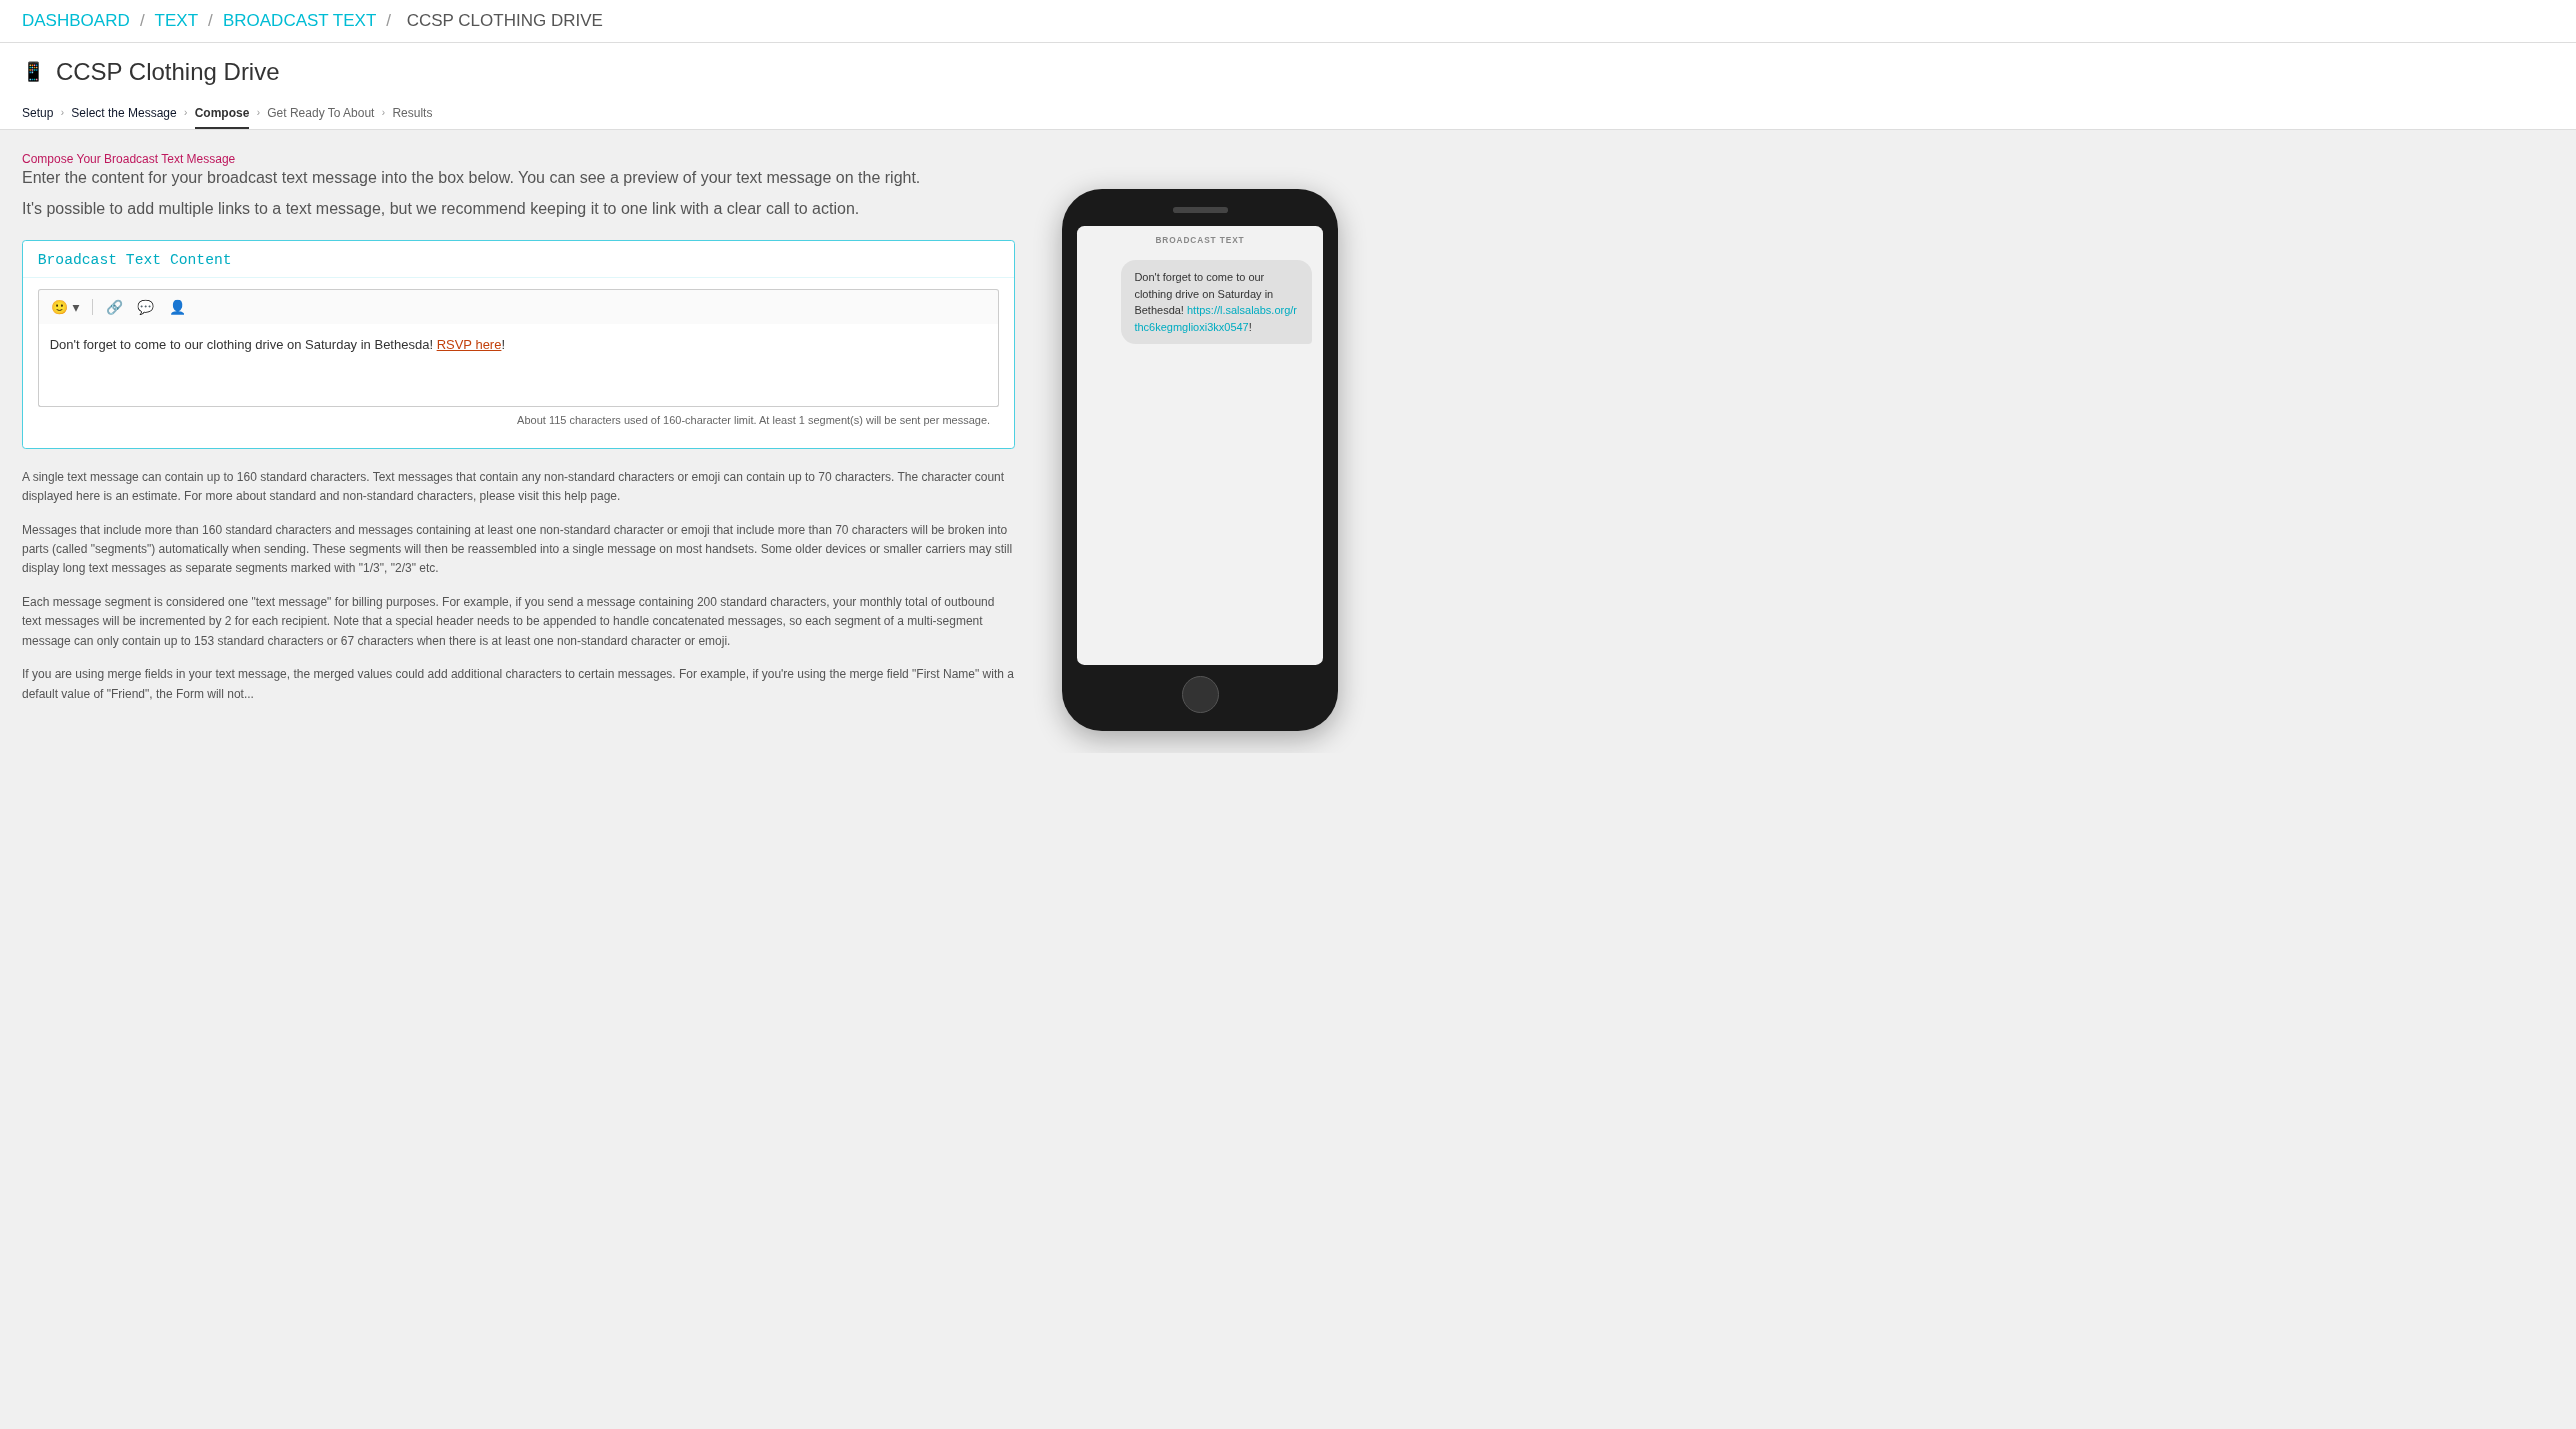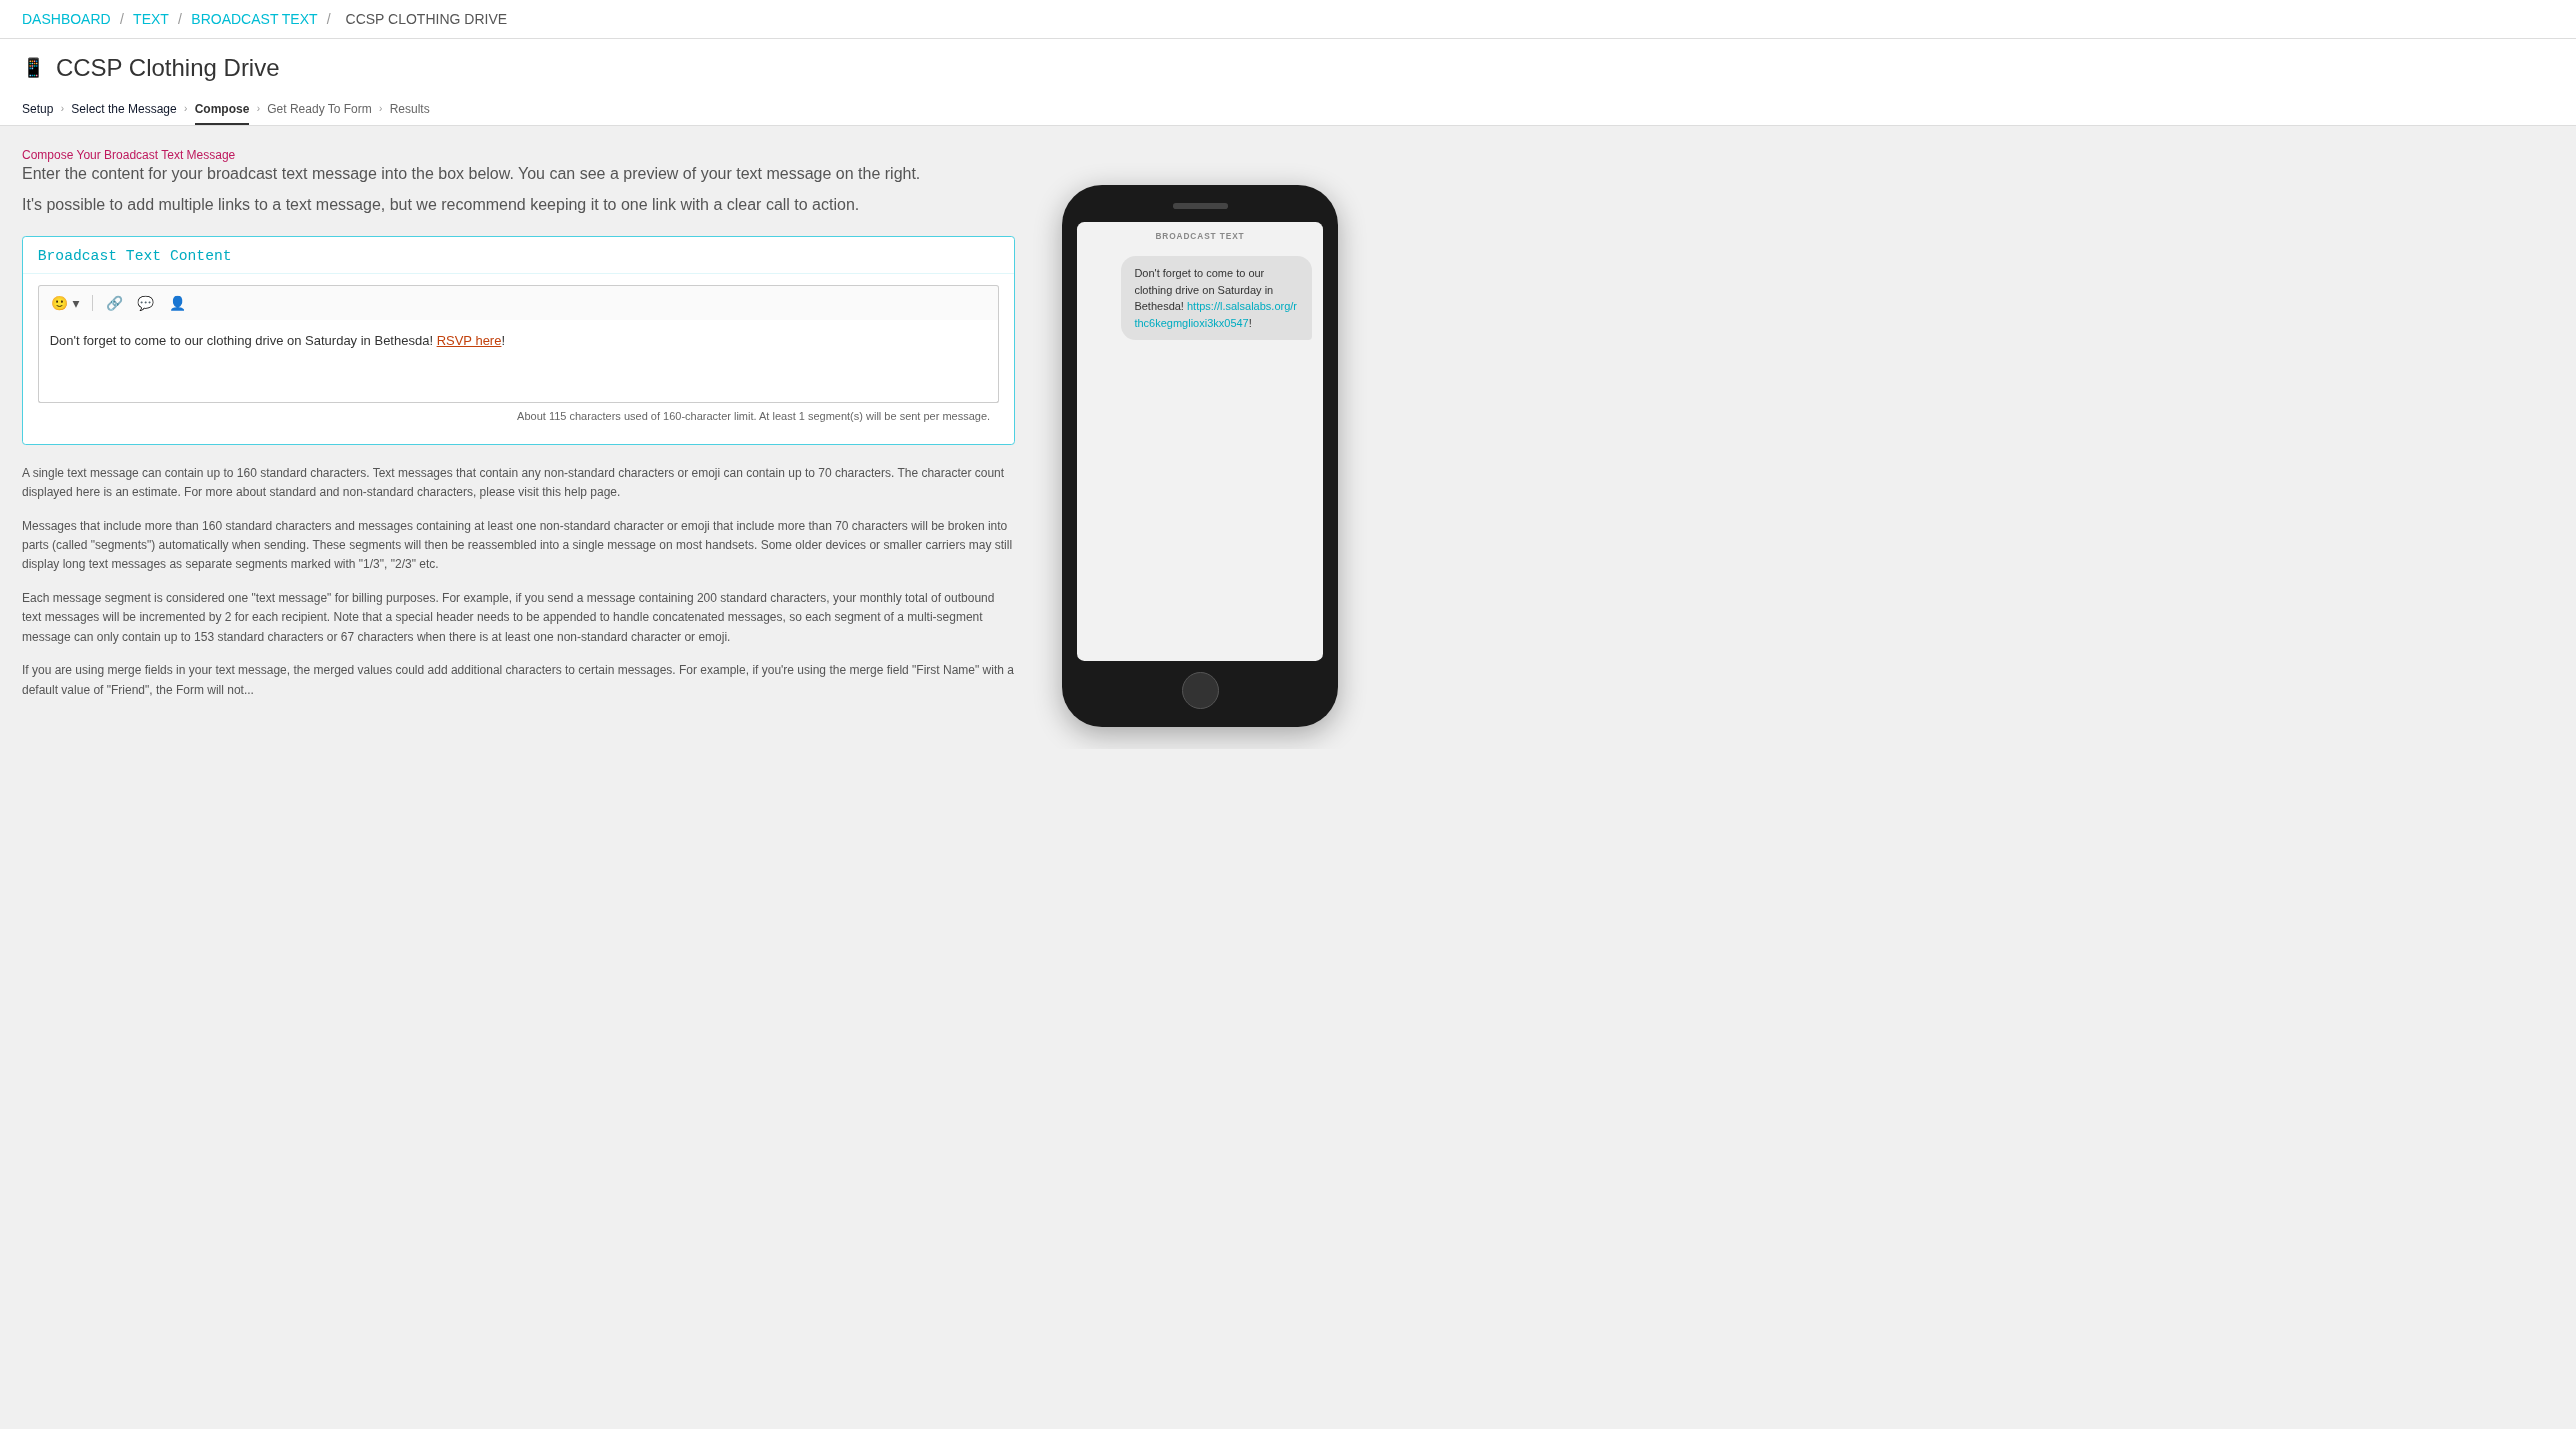--- a/index.html
+++ b/index.html
@@ -6,21 +6,21 @@
     body {
       font-family: Arial, sans-serif;
       background: #f0f0f0;
       color: #333;
       font-size: 13px;
     }
     .top-bar {
       background: #fff;
       padding: 11px 22px;
       border-bottom: 0.9px solid #ddd;
-      font-size: 14px;
+      font-size: 17px;
       color: #666;
     }
     .top-bar a {
       color: #00bcd4;
       text-decoration: none;
     }
     .top-bar span {
       margin: 0 5.5px;
       color: #999;
     }
@@ -257,21 +257,21 @@
     <span class="page-title-icon">📱</span>
     <h1 class="page-title">CCSP Clothing Drive</h1>
   </div>
   <div class="wizard-steps">
     <span class="wizard-step clickable">Setup</span>
     <span class="wizard-chevron">›</span>
     <span class="wizard-step clickable">Select the Message</span>
     <span class="wizard-chevron">›</span>
     <span class="wizard-step active">Compose</span>
     <span class="wizard-chevron">›</span>
-    <span class="wizard-step">Get Ready To Form</span>
+    <span class="wizard-step">Get Ready To About</span>
     <span class="wizard-chevron">›</span>
     <span class="wizard-step">Results</span>
   </div>
 </div>
 
 <div class="main-layout">
 
   <div class="left-panel">
     <h2 class="compose-heading">Compose Your Broadcast Text Message</h2>
     <p class="compose-subtitle">Enter the content for your broadcast text message into the box below. You can see a preview of your text message on the right.</p>

